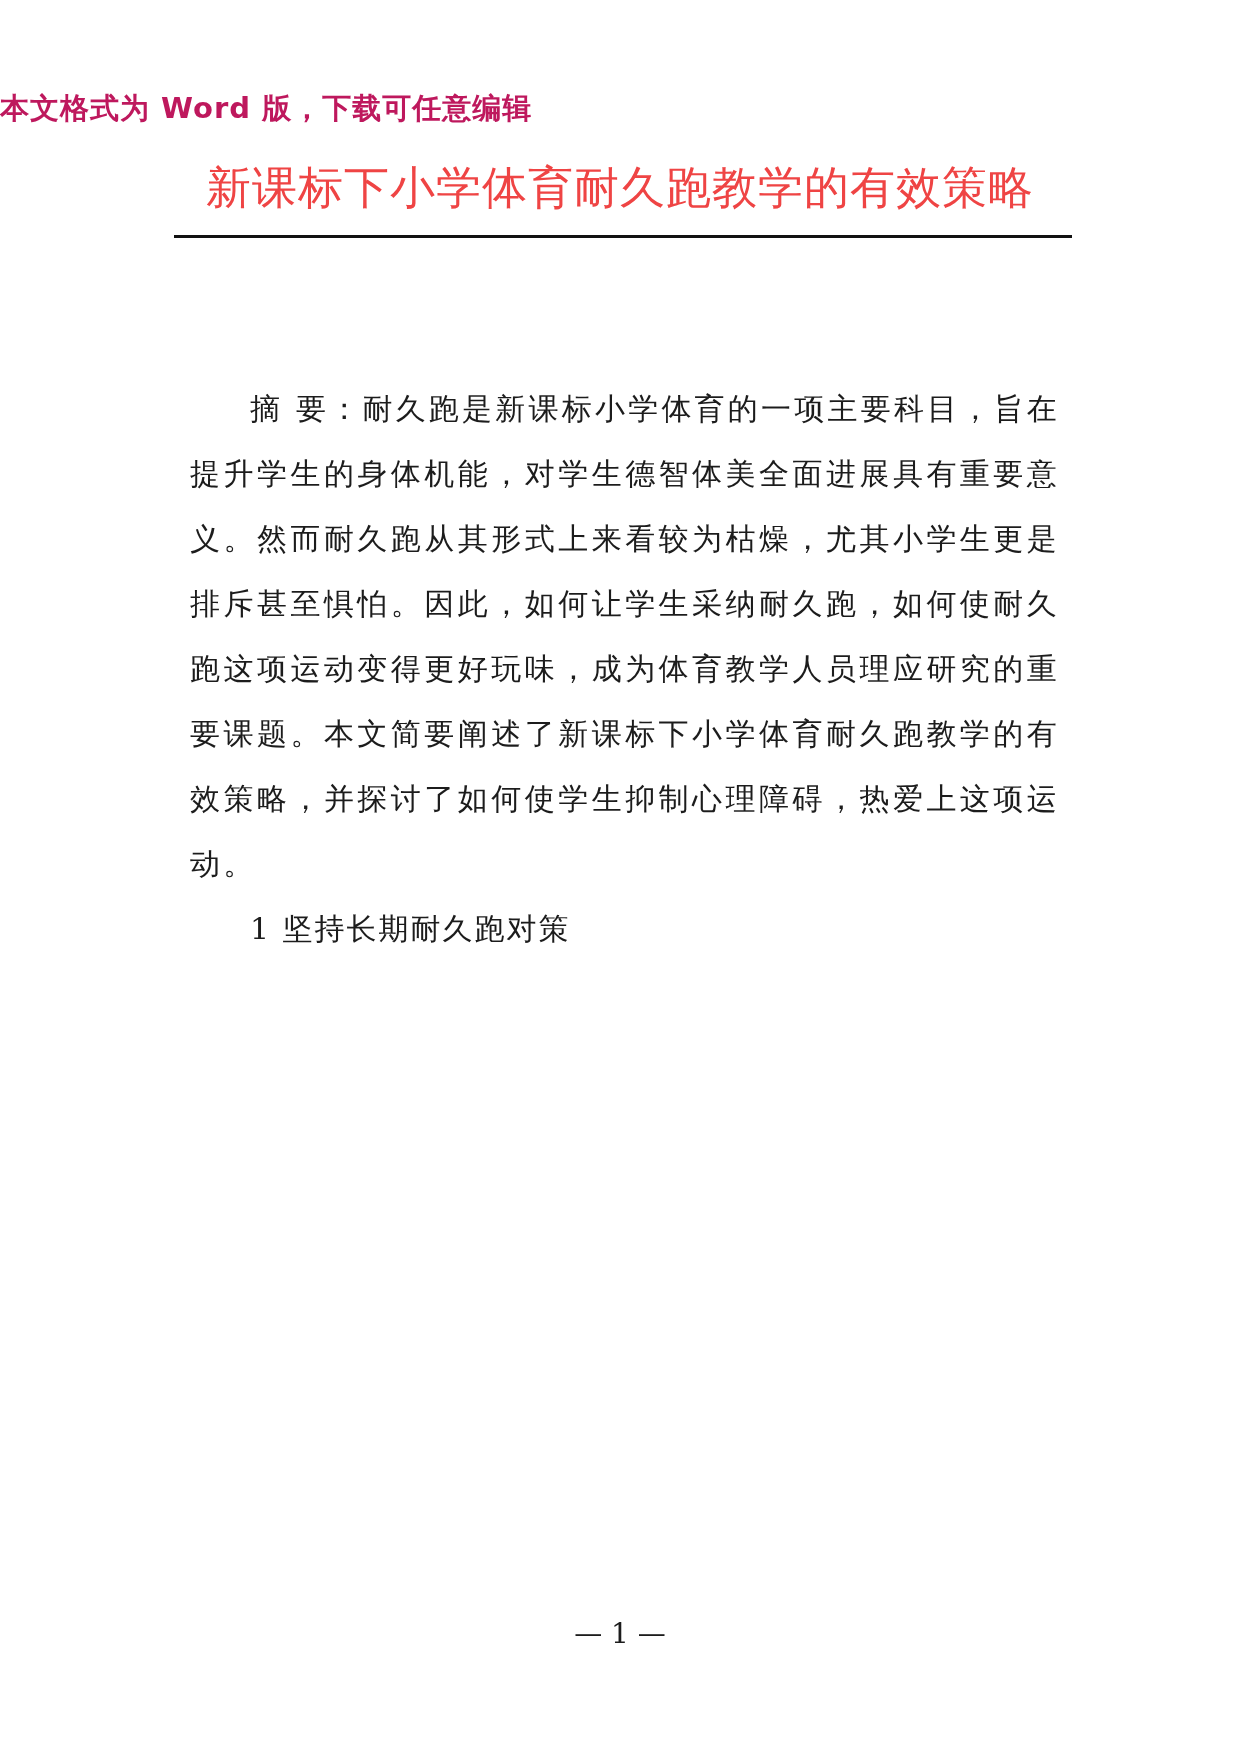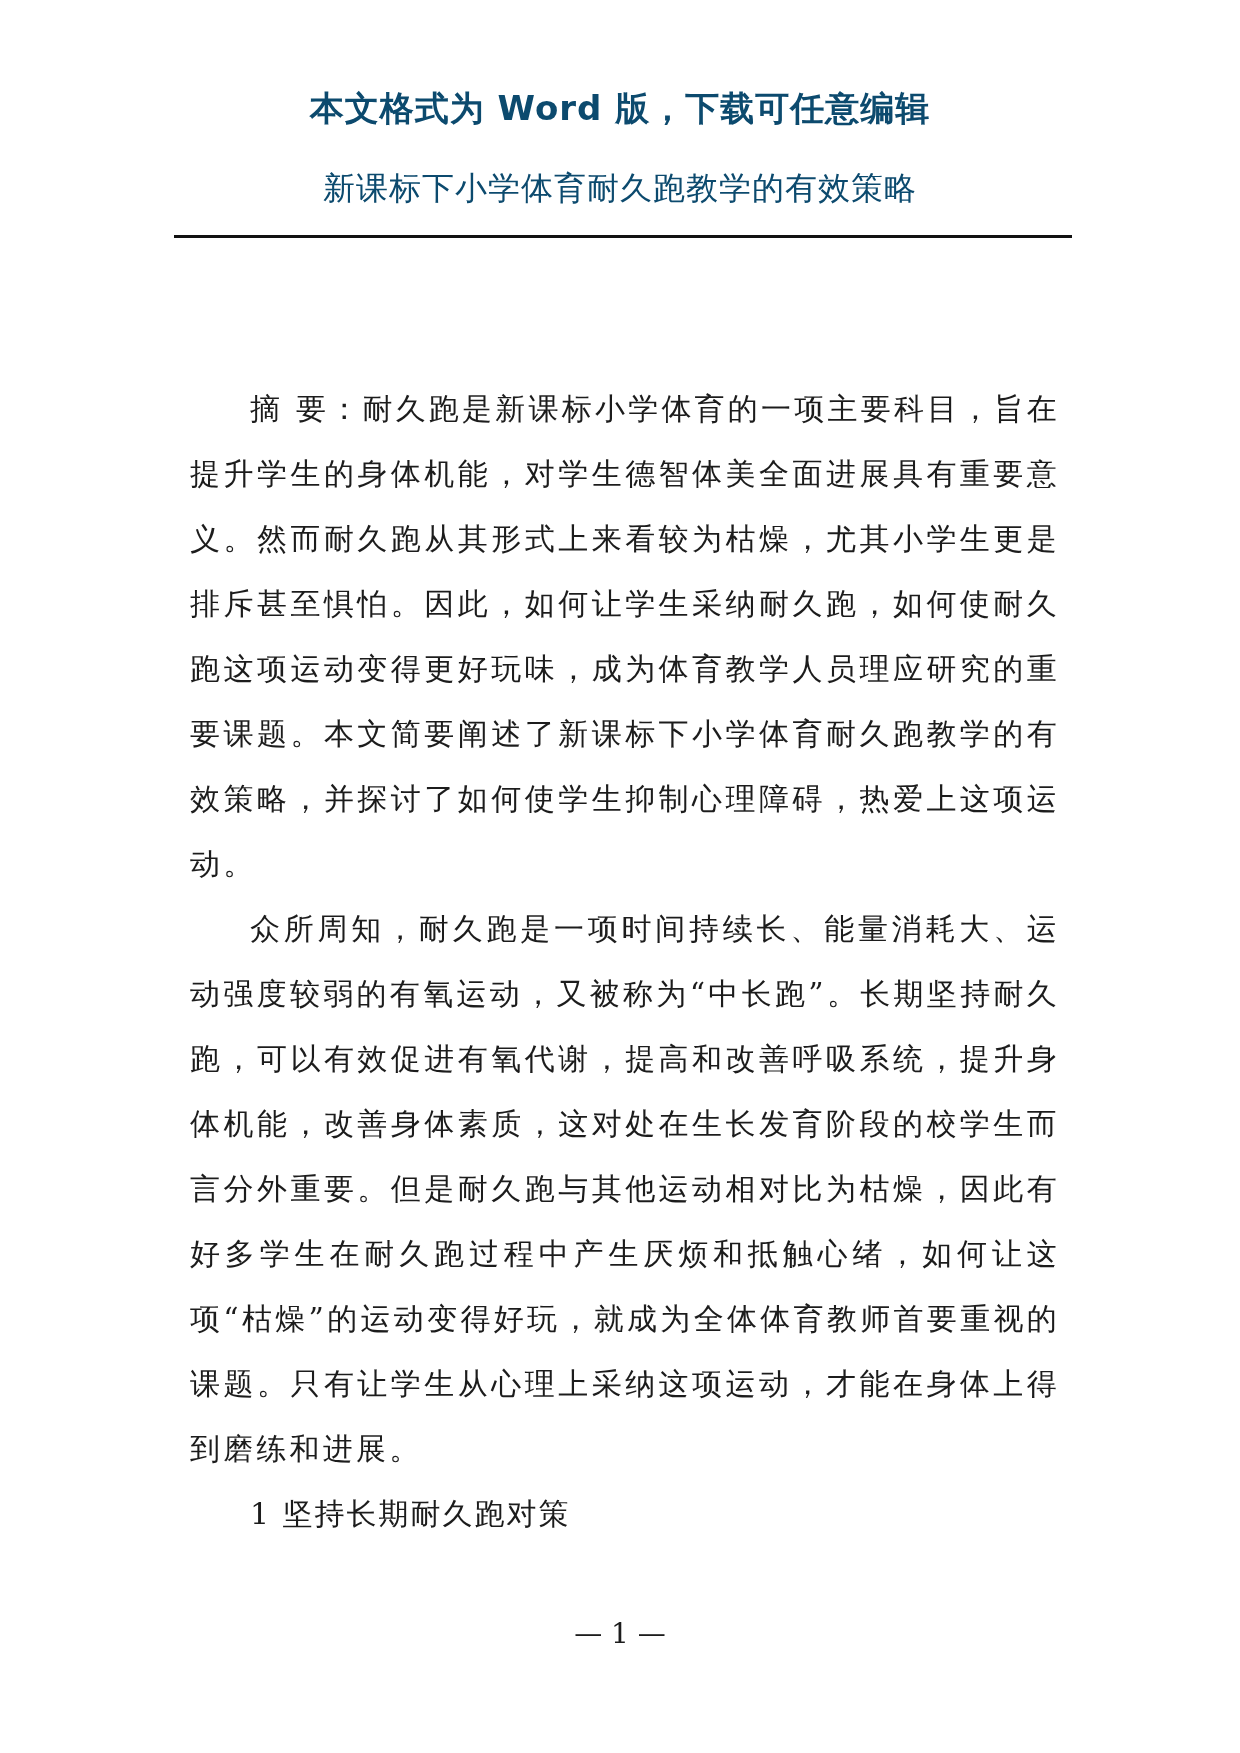--- a/index.html
+++ b/index.html
@@ -19,38 +19,38 @@
       position: absolute;
       left: 0; top: 0;
       width: 1240px;
       height: 1753px;
     }
     .banner {
       position: absolute;
       left: 0;
       top: 86px;
       width: 1240px;
-      text-align: center;
+      text-align: left;
       font-family: "DejaVu Sans", "Liberation Sans", sans-serif;
       font-weight: bold;
-      font-size: 34px;
+      font-size: 29px;
       line-height: 44px;
-      color: #0c4a6e;
+      color: #be185d;
       letter-spacing: 1px;
     }
     .doc-title {
       position: absolute;
       left: 0;
       top: 160px;
       width: 1240px;
       text-align: center;
       font-family: "DejaVu Sans", "Liberation Sans", sans-serif;
-      font-size: 32px;
+      font-size: 45px;
       line-height: 56px;
-      color: #0c4a6e;
+      color: #ef4444;
       letter-spacing: 1px;
     }
     .title-rule {
       position: absolute;
       left: 174px;
       top: 235px;
       width: 898px;
       height: 3px;
       background: #111111;
     }
@@ -92,19 +92,18 @@
 <div class="page">
 
   <div class="banner">本文格式为 Word 版，下载可任意编辑</div>
 
   <div class="doc-title">新课标下小学体育耐久跑教学的有效策略</div>
 
   <div class="title-rule"></div>
 
   <div class="body-text">
     <p class="para">摘 要：耐久跑是新课标小学体育的一项主要科目，旨在提升学生的身体机能，对学生德智体美全面进展具有重要意义。然而耐久跑从其形式上来看较为枯燥，尤其小学生更是排斥甚至惧怕。因此，如何让学生采纳耐久跑，如何使耐久跑这项运动变得更好玩味，成为体育教学人员理应研究的重要课题。本文简要阐述了新课标下小学体育耐久跑教学的有效策略，并探讨了如何使学生抑制心理障碍，热爱上这项运动。</p>
-    <p class="para">众所周知，耐久跑是一项时间持续长、能量消耗大、运动强度较弱的有氧运动，又被称为“中长跑”。长期坚持耐久跑，可以有效促进有氧代谢，提高和改善呼吸系统，提升身体机能，改善身体素质，这对处在生长发育阶段的校学生而言分外重要。但是耐久跑与其他运动相对比为枯燥，因此有好多学生在耐久跑过程中产生厌烦和抵触心绪，如何让这项“枯燥”的运动变得好玩，就成为全体体育教师首要重视的课题。只有让学生从心理上采纳这项运动，才能在身体上得到磨练和进展。</p>
     <p class="para heading">1 坚持长期耐久跑对策</p>
   </div>
 
   <div class="footer-pageno">— 1 —</div>
 
 </div>
 
 </body></html>

